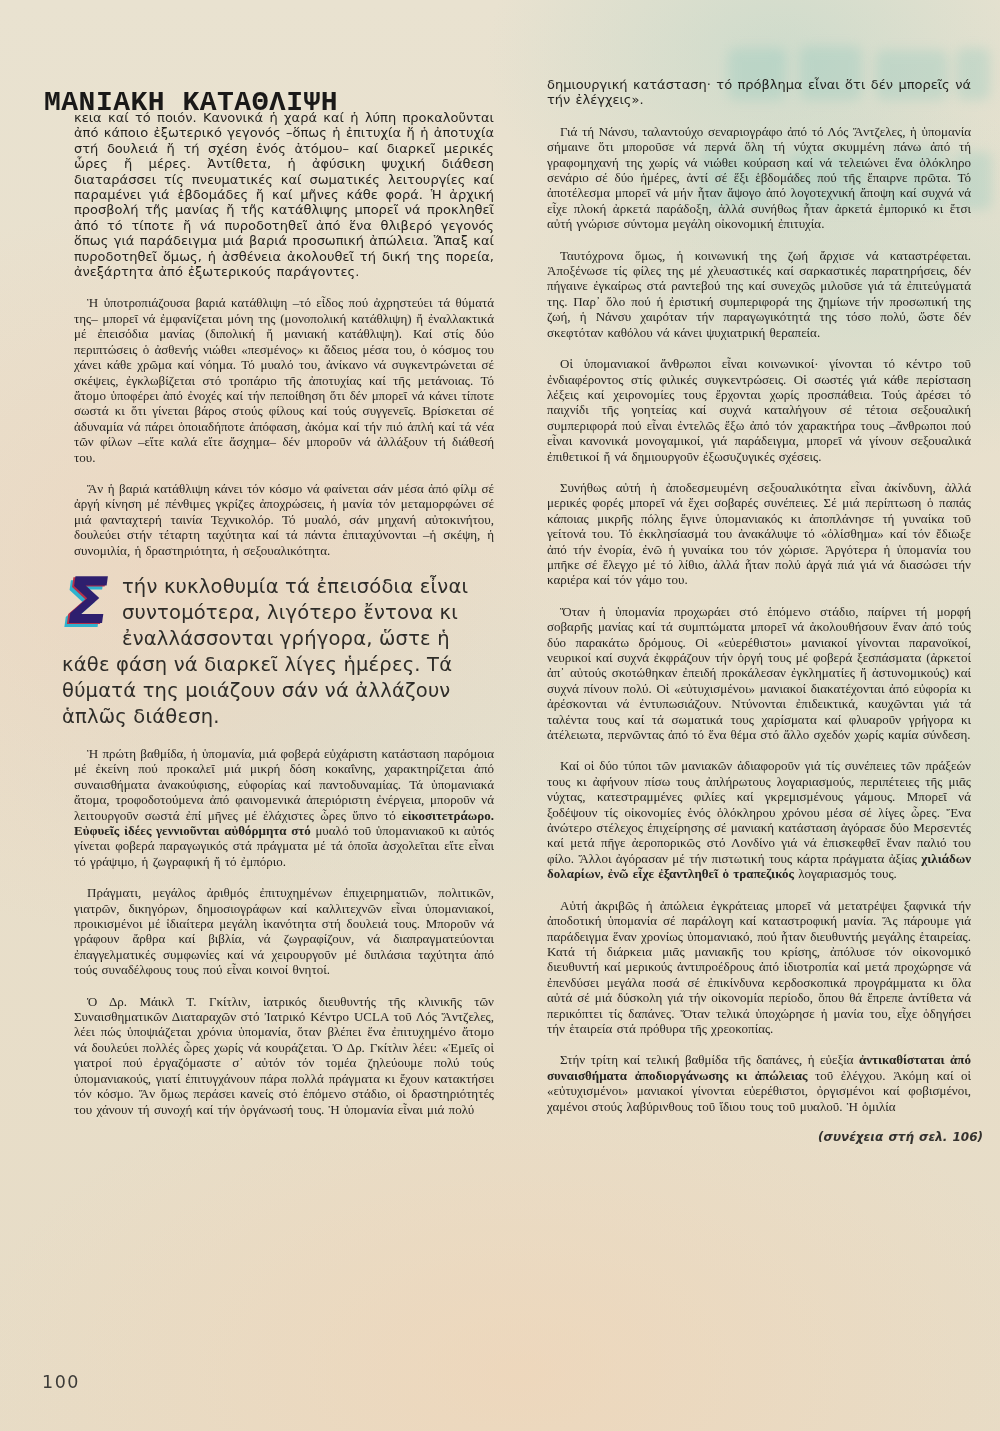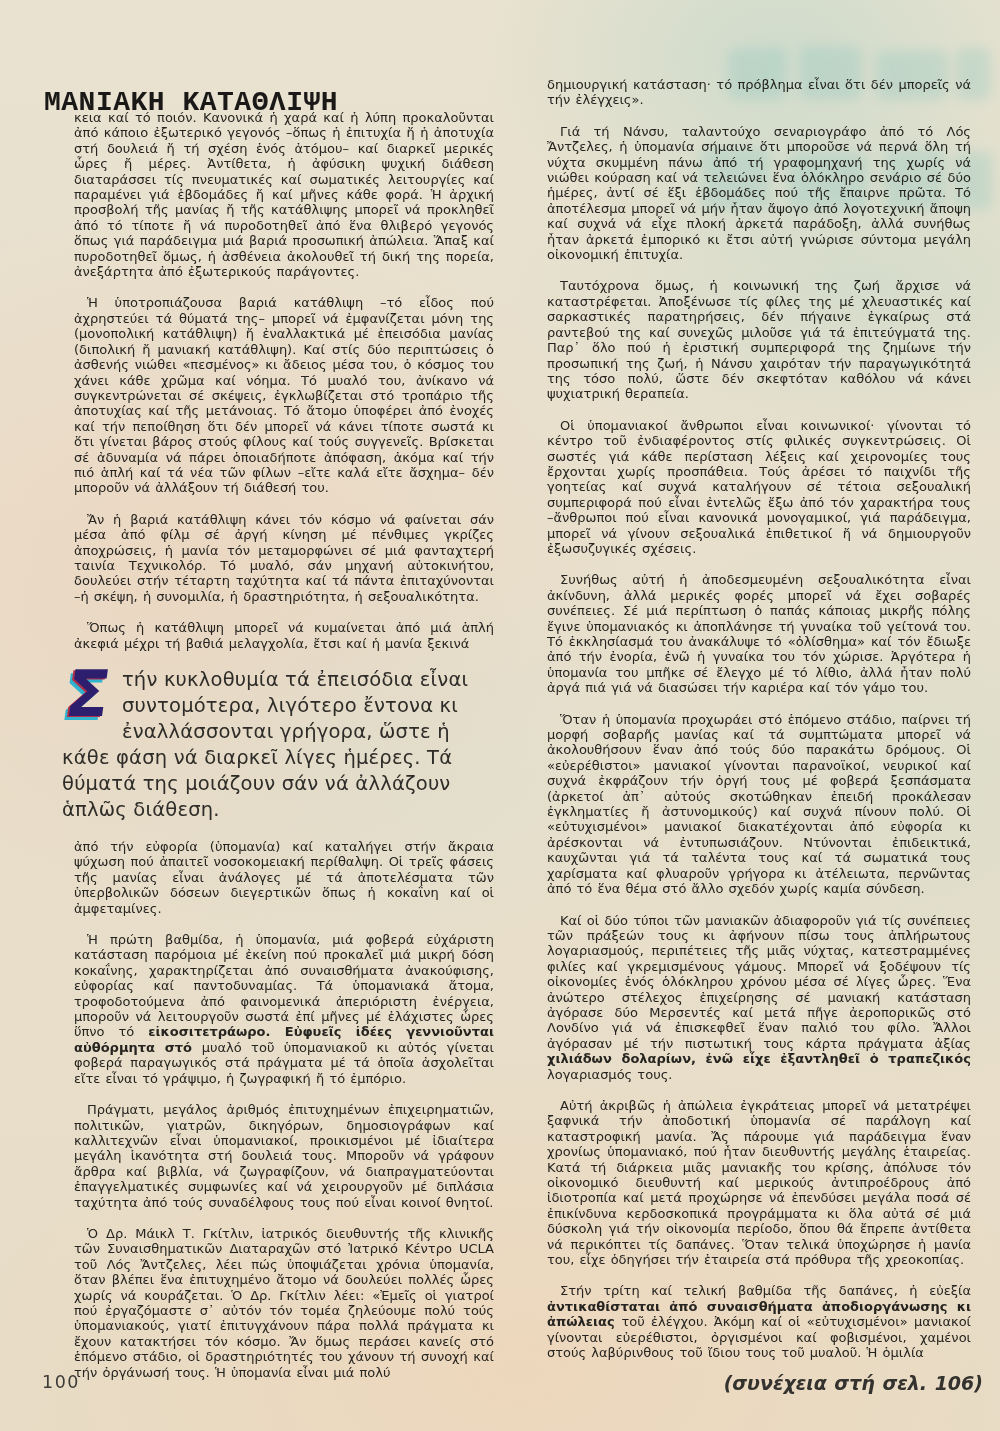--- a/index.html
+++ b/index.html
@@ -32,40 +32,40 @@
   }
   .col{
     position:absolute;
     font-size:13px;line-height:15.4px;
     text-align:justify;word-spacing:1px;
     color:var(--text-ink,#262420);
   }
   .col-left{left:58px;top:94px;width:452px;}
   .col-right{left:531px;top:61px;width:456px;}
   .bp{margin:16px;}
-  .bp.ind{text-indent:13px;}
+  .bp.ind{text-indent:13px;font-family:Liberation Serif, serif;}
   .bp .b{font-weight:bold;}
   .pullquote{
     margin:14px 0 10px 4px;width:440px;
     font-size:19.5px;line-height:26px;
     color:#2e2c28;letter-spacing:.2px;text-align:left;word-spacing:normal;
   }
   .dropcap{
     float:left;
     font-size:64px;line-height:50px;
     padding:2px 12px 4px 4px;
     font-weight:bold;
     color:var(--dropcap-indigo,#2e1f6e);
     text-shadow:-2px 1px 0 var(--dropcap-magenta,#b5304a),
                 -4px 4px 0 var(--dropcap-cyan,#2fb3cf);
     transform:skewX(-8deg);
   }
   .cont{
     text-align:right;font-style:italic;font-weight:bold;
-    font-size:19px;color:#34322e;margin-top:2px;padding-right:4px;
+    font-size:12px;color:#34322e;margin-top:2px;padding-right:4px;
   }
   .pagenum{
     position:absolute;left:42px;top:1372px;
     font-size:17.5px;letter-spacing:1.5px;color:#3c3b38;text-align:center;
   }
 </style>
 </head>
 <body>
 
 <div class="page">
@@ -79,27 +79,25 @@
   <div class="ghost" style="left:884px;top:148px;width:62px;height:62px"></div>
   <div class="ghost" style="left:954px;top:152px;width:38px;height:58px"></div>
 
   <h1 class="title">ΜΑΝΙΑΚΗ ΚΑΤΑΘΛΙΨΗ</h1>
 
   <div class="col col-left">
     <div>
         <p class="bp"><span>κεια καί τό ποιόν. Κανονικά ἡ χαρά καί ἡ λύπη προκαλοῦνται ἀπό κάποιο ἐξωτερικό γεγονός –ὅπως ἡ ἐπιτυχία ἤ ἡ ἀποτυχία στή δουλειά ἤ τή σχέση ἑνός ἀτόμου– καί διαρκεῖ μερικές ὧρες ἤ μέρες. Ἀντίθετα, ἡ ἀφύσικη ψυχική διάθεση διαταράσσει τίς πνευματικές καί σωματικές λειτουργίες καί παραμένει γιά ἑβδομάδες ἤ καί μῆνες κάθε φορά. Ἡ ἀρχική προσβολή τῆς μανίας ἤ τῆς κατάθλιψης μπορεῖ νά προκληθεῖ ἀπό τό τίποτε ἤ νά πυροδοτηθεῖ ἀπό ἕνα θλιβερό γεγονός ὅπως γιά παράδειγμα μιά βαριά προσωπική ἀπώλεια. Ἅπαξ καί πυροδοτηθεῖ ὅμως, ἡ ἀσθένεια ἀκολουθεῖ τή δική της πορεία, ἀνεξάρτητα ἀπό ἐξωτερικούς παράγοντες.</span></p>
         <p class="bp ind"><span>Ἡ ὑποτροπιάζουσα βαριά κατάθλιψη –τό εἶδος πού ἀχρηστεύει τά θύματά της– μπορεῖ νά ἐμφανίζεται μόνη της (μονοπολική κατάθλιψη) ἤ ἐναλλακτικά μέ ἐπεισόδια μανίας (διπολική ἤ μανιακή κατάθλιψη). Καί στίς δύο περιπτώσεις ὁ ἀσθενής νιώθει «πεσμένος» κι ἄδειος μέσα του, ὁ κόσμος του χάνει κάθε χρῶμα καί νόημα. Τό μυαλό του, ἀνίκανο νά συγκεντρώνεται σέ σκέψεις, ἐγκλωβίζεται στό τροπάριο τῆς ἀποτυχίας καί τῆς μετάνοιας. Τό ἄτομο ὑποφέρει ἀπό ἐνοχές καί τήν πεποίθηση ὅτι δέν μπορεῖ νά κάνει τίποτε σωστά κι ὅτι γίνεται βάρος στούς φίλους καί τούς συγγενεῖς. Βρίσκεται σέ ἀδυναμία νά πάρει ὁποιαδήποτε ἀπόφαση, ἀκόμα καί τήν πιό ἁπλή καί τά νέα τῶν φίλων –εἴτε καλά εἴτε ἄσχημα– δέν μποροῦν νά ἀλλάξουν τή διάθεσή του.</span></p>
         <p class="bp ind"><span>Ἄν ἡ βαριά κατάθλιψη κάνει τόν κόσμο νά φαίνεται σάν μέσα ἀπό φίλμ σέ ἀργή κίνηση μέ πένθιμες γκρίζες ἀποχρώσεις, ἡ μανία τόν μεταμορφώνει σέ μιά φανταχτερή ταινία Τεχνικολόρ. Τό μυαλό, σάν μηχανή αὐτοκινήτου, δουλεύει στήν τέταρτη ταχύτητα καί τά πάντα ἐπιταχύνονται –ἡ σκέψη, ἡ συνομιλία, ἡ δραστηριότητα, ἡ σεξουαλικότητα.</span></p>
-        <p class="bp ind"><span>Ὅπως ἡ κατάθλιψη μπορεῖ νά κυμαίνεται ἀπό μιά ἁπλή ἀκεφιά μέχρι τή βαθιά μελαγχολία, ἔτσι καί ἡ μανία ξεκινά</span></p>
       </div>
     <div class="pullquote">
       <span class="dropcap">Σ</span><span>τήν κυκλοθυμία τά ἐπεισόδια εἶναι συντομότερα, λιγότερο ἔντονα κι ἐναλλάσσονται γρήγορα, ὥστε ἡ κάθε φάση νά διαρκεῖ λίγες ἡμέρες. Τά θύματά της μοιάζουν σάν νά ἀλλάζουν ἁπλῶς διάθεση.</span>
     </div>
     <div>
-        <p class="bp"><span>ἀπό τήν εὐφορία (ὑπομανία) καί καταλήγει στήν ἄκραια ψύχωση πού ἀπαιτεῖ νοσοκομειακή περίθαλψη. Οἱ τρεῖς φάσεις τῆς μανίας εἶναι ἀνάλογες μέ τά ἀποτελέσματα τῶν ὑπερβολικῶν δόσεων διεγερτικῶν ὅπως ἡ κοκαΐνη καί οἱ ἀμφεταμίνες.</span></p>
         <p class="bp ind"><span>Ἡ πρώτη βαθμίδα, ἡ ὑπομανία, μιά φοβερά εὐχάριστη κατάσταση παρόμοια μέ ἐκείνη πού προκαλεῖ μιά μικρή δόση κοκαΐνης, χαρακτηρίζεται ἀπό συναισθήματα ἀνακούφισης, εὐφορίας καί παντοδυναμίας. Τά ὑπομανιακά ἄτομα, τροφοδοτούμενα ἀπό φαινομενικά ἀπεριόριστη ἐνέργεια, μποροῦν νά λειτουργοῦν σωστά ἐπί μῆνες μέ ἐλάχιστες ὧρες ὕπνο τό </span><span class="b">εἰκοσιτετράωρο. Εὐφυεῖς ἰδέες γεννιοῦνται αὐθόρμητα στό </span><span>μυαλό τοῦ ὑπομανιακοῦ κι αὐτός γίνεται φοβερά παραγωγικός στά πράγματα μέ τά ὁποῖα ἀσχολεῖται εἴτε εἶναι τό γράψιμο, ἡ ζωγραφική ἤ τό ἐμπόριο.</span></p>
         <p class="bp ind"><span>Πράγματι, μεγάλος ἀριθμός ἐπιτυχημένων ἐπιχειρηματιῶν, πολιτικῶν, γιατρῶν, δικηγόρων, δημοσιογράφων καί καλλιτεχνῶν εἶναι ὑπομανιακοί, προικισμένοι μέ ἰδιαίτερα μεγάλη ἱκανότητα στή δουλειά τους. Μποροῦν νά γράφουν ἄρθρα καί βιβλία, νά ζωγραφίζουν, νά διαπραγματεύονται ἐπαγγελματικές συμφωνίες καί νά χειρουργοῦν μέ διπλάσια ταχύτητα ἀπό τούς συναδέλφους τους πού εἶναι κοινοί θνητοί.</span></p>
         <p class="bp ind"><span>Ὁ Δρ. Μάικλ Τ. Γκίτλιν, ἰατρικός διευθυντής τῆς κλινικῆς τῶν Συναισθηματικῶν Διαταραχῶν στό Ἰατρικό Κέντρο UCLA τοῦ Λός Ἄντζελες, λέει πώς ὑποψιάζεται χρόνια ὑπομανία, ὅταν βλέπει ἕνα ἐπιτυχημένο ἄτομο νά δουλεύει πολλές ὧρες χωρίς νά κουράζεται. Ὁ Δρ. Γκίτλιν λέει: «Ἐμεῖς οἱ γιατροί πού ἐργαζόμαστε σ᾽ αὐτόν τόν τομέα ζηλεύουμε πολύ τούς ὑπομανιακούς, γιατί ἐπιτυγχάνουν πάρα πολλά πράγματα κι ἔχουν κατακτήσει τόν κόσμο. Ἄν ὅμως περάσει κανείς στό ἑπόμενο στάδιο, οἱ δραστηριότητές του χάνουν τή συνοχή καί τήν ὀργάνωσή τους. Ἡ ὑπομανία εἶναι μιά πολύ</span></p>
       </div>
   </div>
 
   <div class="col col-right">
     <div>
         <p class="bp"><span>δημιουργική κατάσταση· τό πρόβλημα εἶναι ὅτι δέν μπορεῖς νά τήν ἐλέγχεις».</span></p>
         <p class="bp ind"><span>Γιά τή Νάνσυ, ταλαντούχο σεναριογράφο ἀπό τό Λός Ἄντζελες, ἡ ὑπομανία σήμαινε ὅτι μποροῦσε νά περνά ὅλη τή νύχτα σκυμμένη πάνω ἀπό τή γραφομηχανή της χωρίς νά νιώθει κούραση καί νά τελειώνει ἕνα ὁλόκληρο σενάριο σέ δύο ἡμέρες, ἀντί σέ ἕξι ἑβδομάδες πού τῆς ἔπαιρνε πρῶτα. Τό ἀποτέλεσμα μπορεῖ νά μήν ἦταν ἄψογο ἀπό λογοτεχνική ἄποψη καί συχνά νά εἶχε πλοκή ἀρκετά παράδοξη, ἀλλά συνήθως ἦταν ἀρκετά ἐμπορικό κι ἔτσι αὐτή γνώρισε σύντομα μεγάλη οἰκονομική ἐπιτυχία.</span></p>

